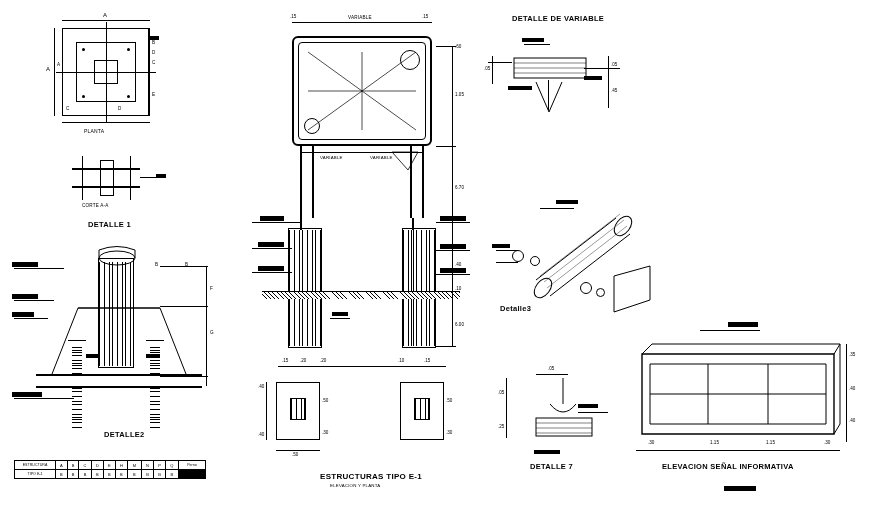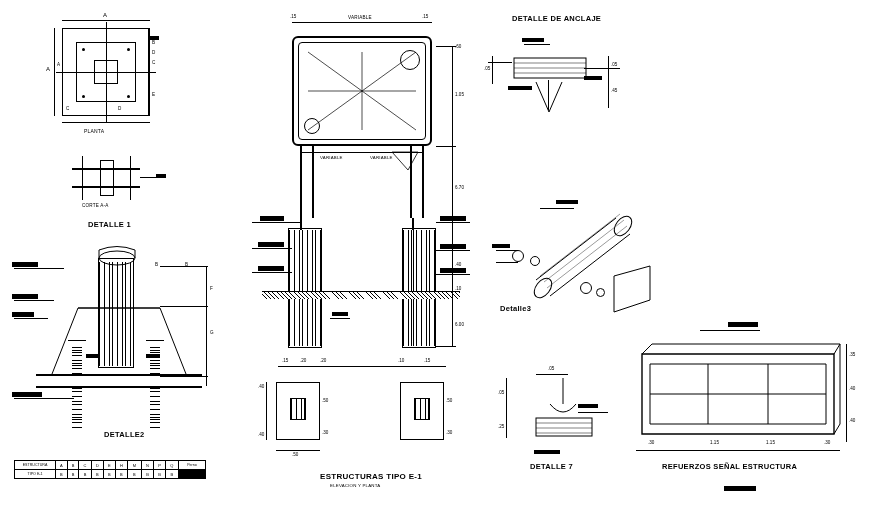--- a/index.html
+++ b/index.html
@@ -228,21 +228,21 @@
   <div class="tiny" style="left:322px;top:398px;">.50</div>
   <div class="tiny" style="left:322px;top:430px;">.30</div>
   <div class="tiny" style="left:446px;top:398px;">.50</div>
   <div class="tiny" style="left:446px;top:430px;">.30</div>
   <div class="ln h" style="left:276px;top:450px;width:44px;"></div>
   <div class="tiny" style="left:292px;top:452px;">.50</div>
 
   <div class="ttl" style="left:320px;top:472px;font-size:8px;">ESTRUCTURAS TIPO E-1</div>
   <div class="lbl" style="left:330px;top:482px;font-size:4.4px;">ELEVACION Y PLANTA</div>
 
-  <div class="ttl" style="left:512px;top:14px;">DETALLE DE ANCLAJE</div>
+  <div class="ttl" style="left:512px;top:14px;">DETALLE DE VARIABLE</div>
   <svg style="left:512px;top:56px;width:76px;height:24px;" viewBox="0 0 76 24">
     <rect x="2" y="2" width="72" height="20" fill="none" stroke="#000" stroke-width="1"></rect>
     <line x1="2" y1="7" x2="74" y2="7" stroke="#000" stroke-width=".5"></line>
     <line x1="2" y1="12" x2="74" y2="12" stroke="#000" stroke-width=".5"></line>
     <line x1="2" y1="17" x2="74" y2="17" stroke="#000" stroke-width=".5"></line>
   </svg>
   <div class="ln v" style="left:548px;top:80px;height:30px;"></div>
   <svg style="left:534px;top:80px;width:30px;height:34px;" viewBox="0 0 30 34">
     <path d="M2 2 L15 32 L28 2" fill="none" stroke="#000" stroke-width="1"></path>
   </svg>
@@ -316,16 +316,16 @@
   <div class="fill" style="left:728px;top:322px;width:30px;height:5px;"></div>
   <div class="ln h" style="left:636px;top:450px;width:204px;"></div>
   <div class="tiny" style="left:648px;top:440px;">.30</div>
   <div class="tiny" style="left:710px;top:440px;">1.15</div>
   <div class="tiny" style="left:766px;top:440px;">1.15</div>
   <div class="tiny" style="left:824px;top:440px;">.30</div>
   <div class="ln v" style="left:846px;top:344px;height:98px;"></div>
   <div class="tiny" style="left:849px;top:352px;">.35</div>
   <div class="tiny" style="left:849px;top:386px;">.40</div>
   <div class="tiny" style="left:849px;top:418px;">.40</div>
-  <div class="ttl" style="left:662px;top:462px;">REFUERZOS SEÑAL ESTRUCTURA</div>
+  <div class="ttl" style="left:662px;top:462px;">ELEVACION SEÑAL INFORMATIVA</div>
   <div class="fill" style="left:724px;top:486px;width:32px;height:5px;"></div>
 
 </div>
 
 </body></html>

